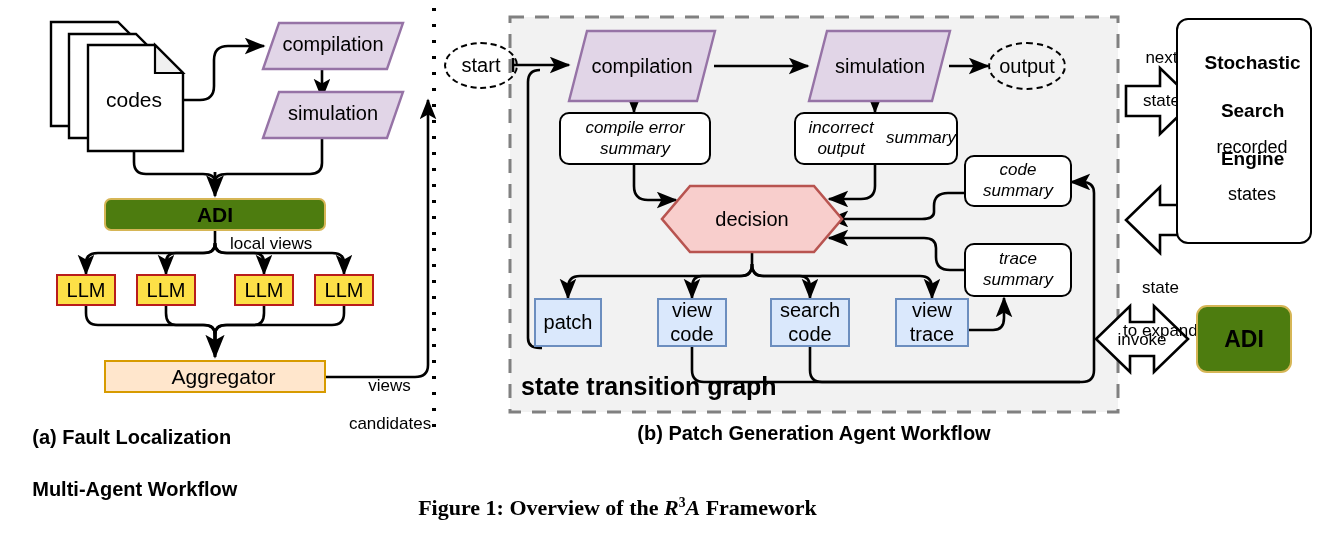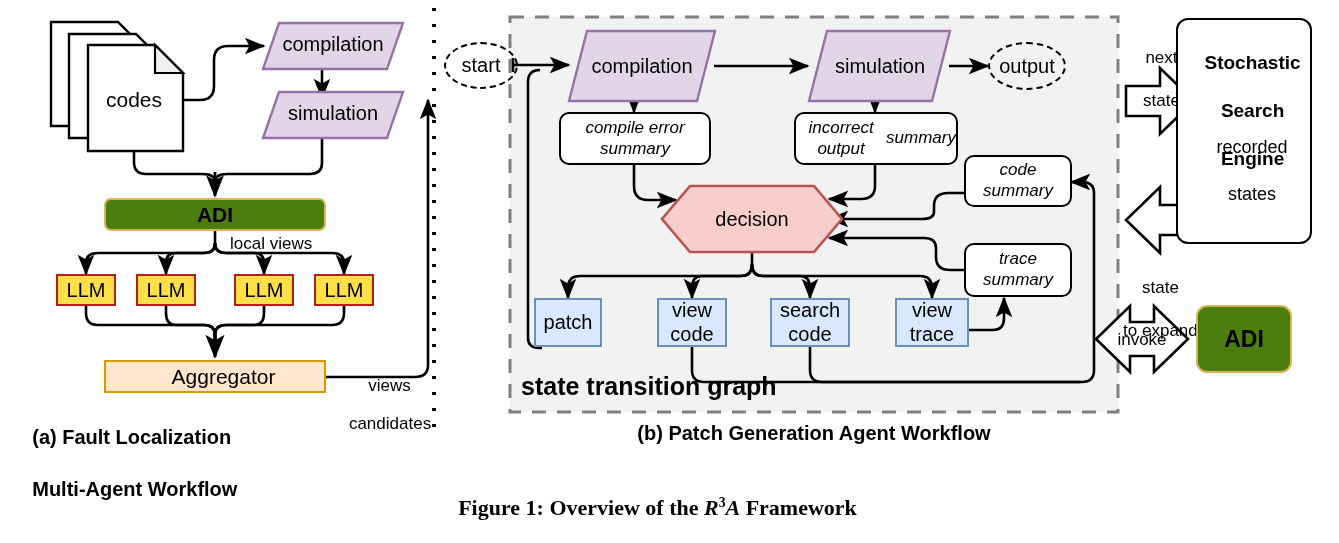--- a/index.html
+++ b/index.html
@@ -243,17 +243,17 @@
 
   <div class="lbl" style="left:1176px;top:112px;width:132px;text-align:center;font-size:18px;line-height:1.32;">
     <span>recorded</span><br>
     <span>states</span>
   </div>
 
   <div class="nd adi" style="left:1196px;top:305px;width:96px;height:68px;font-size:23px;border-radius:11px;">
     <span>ADI</span>
   </div>
 
-  <div class="figcap" style="position:absolute;left:0;top:495px;width:1235px;text-align:center;font-size:22px;margin-left:40px;">
+  <div class="figcap" style="position:absolute;left:0;top:495px;width:1235px;text-align:center;font-size:22px;">
     <span>Figure 1: Overview of the </span><span style="font-style:italic;">R</span><sup style="font-size:0.62em;">3</sup><span style="font-style:italic;">A</span><span> Framework</span>
   </div>
 
 </div>
 
 </body></html>

